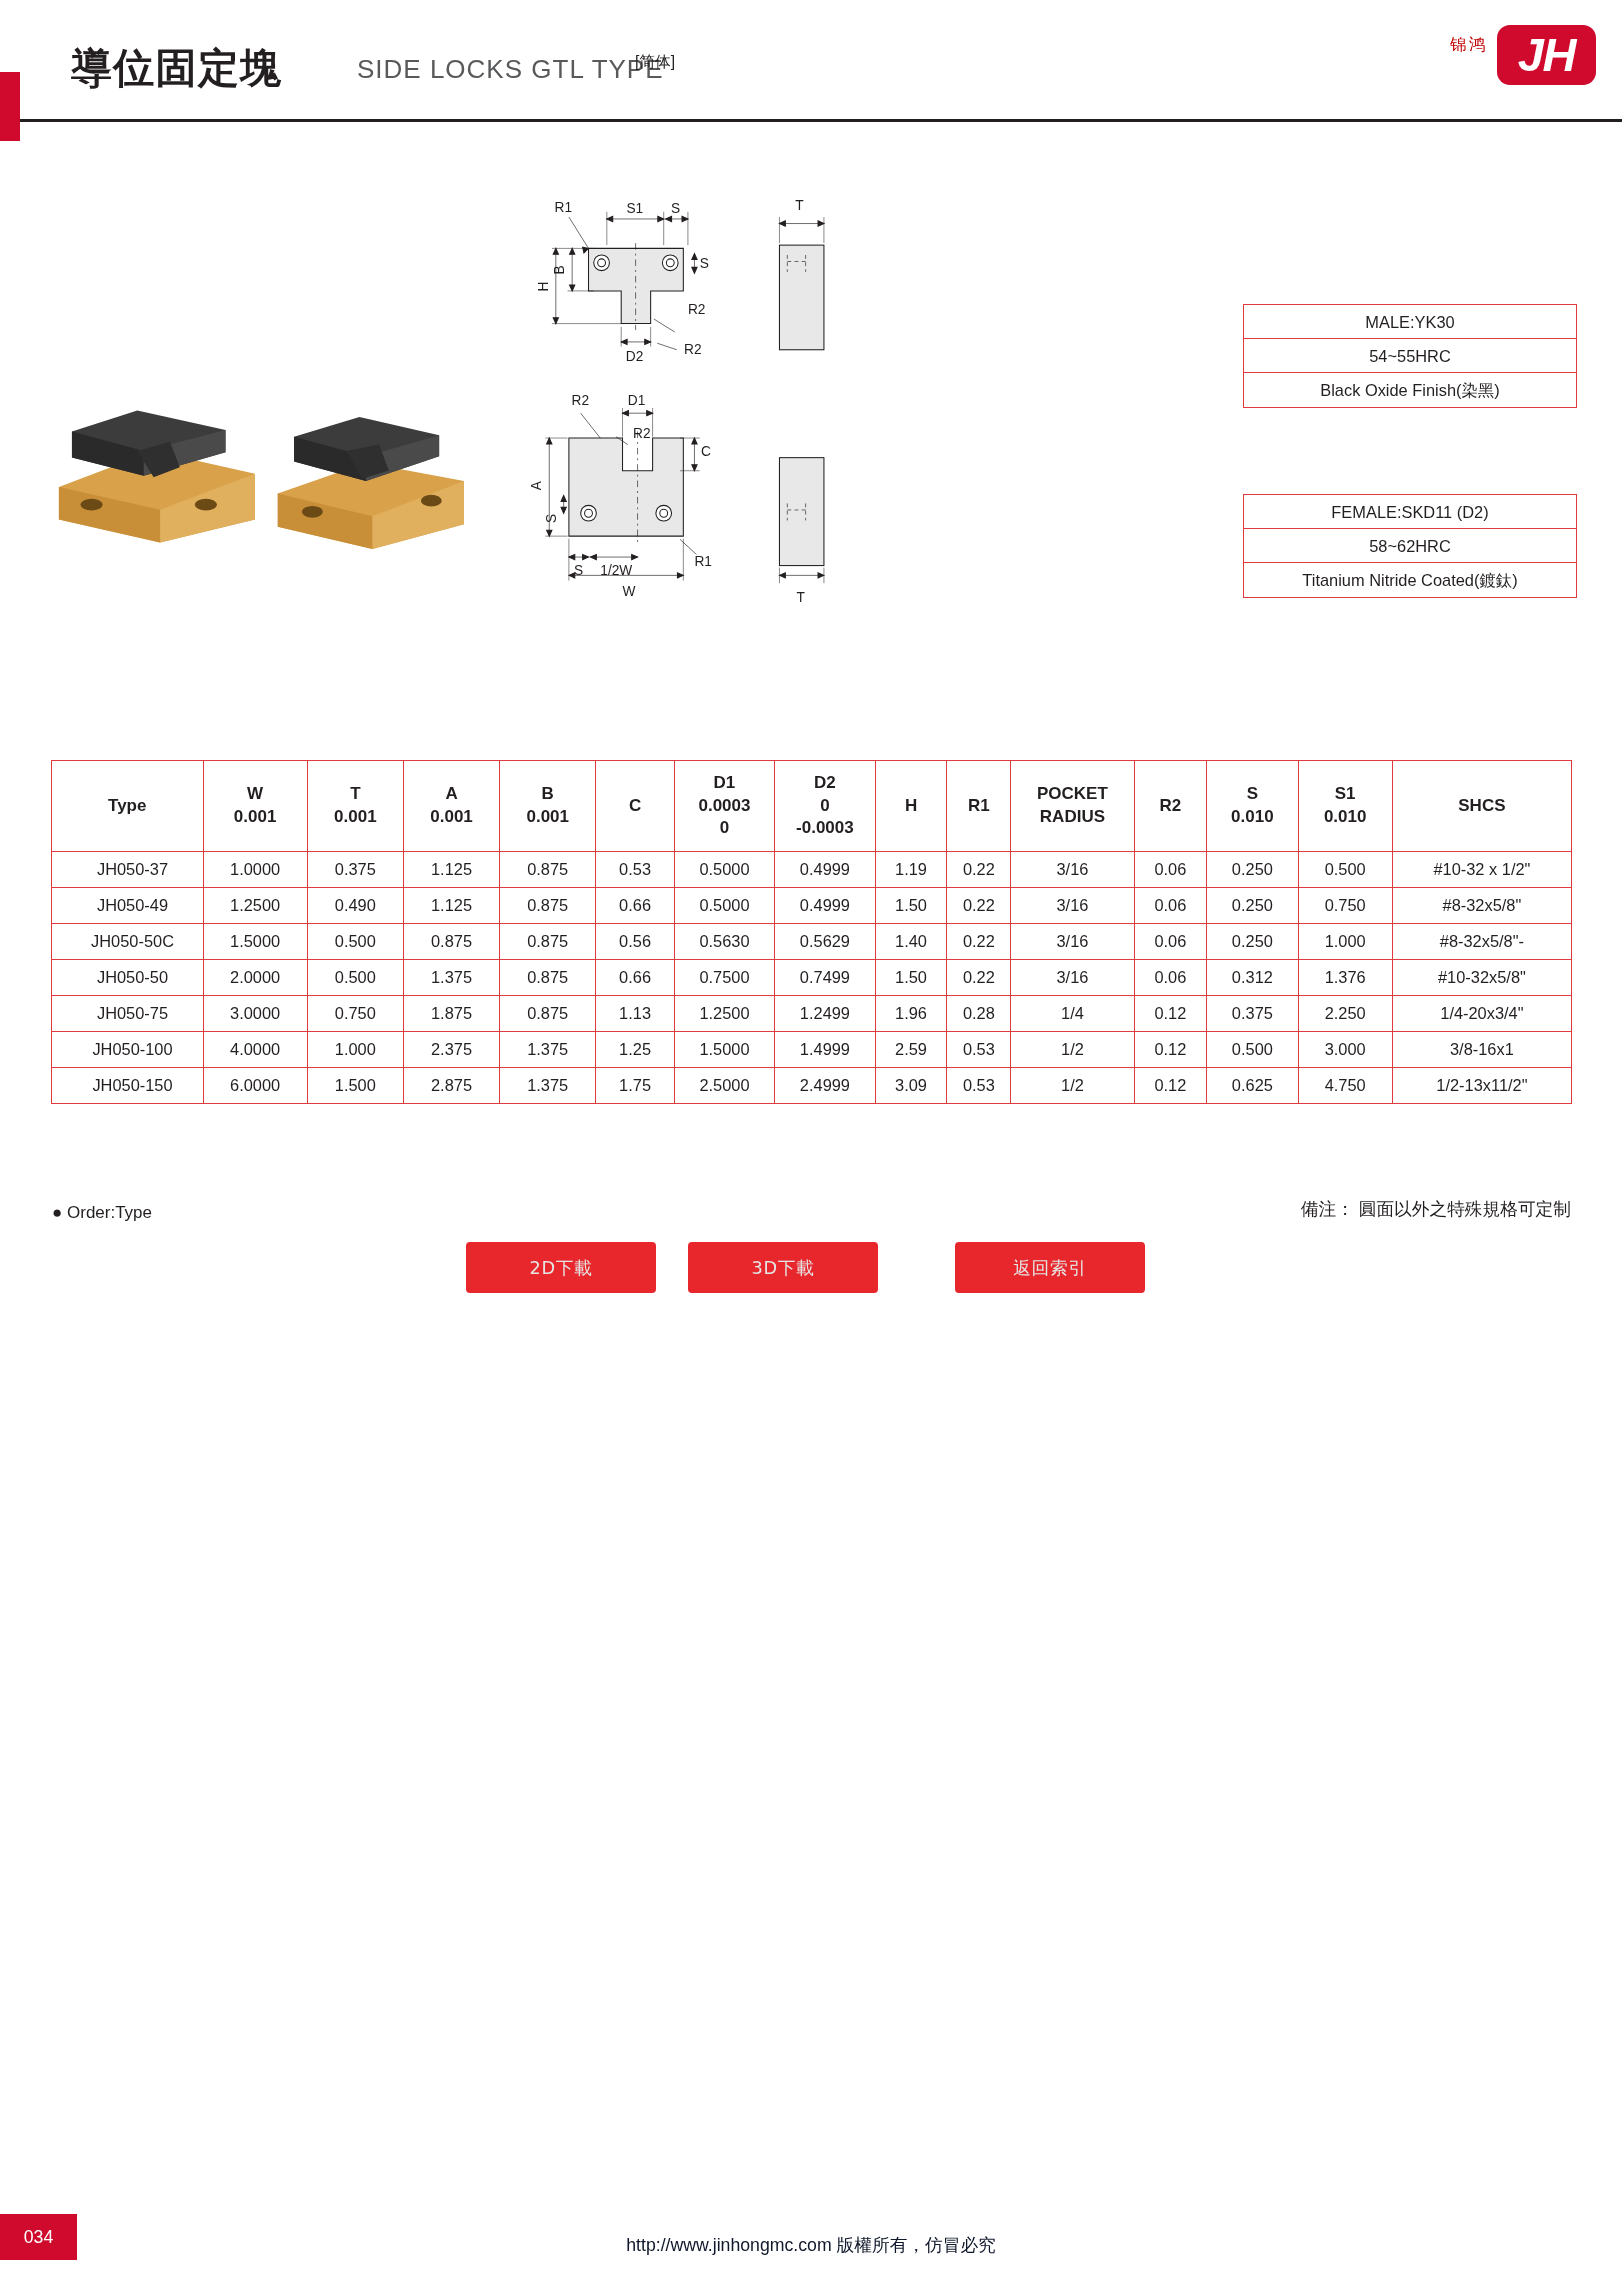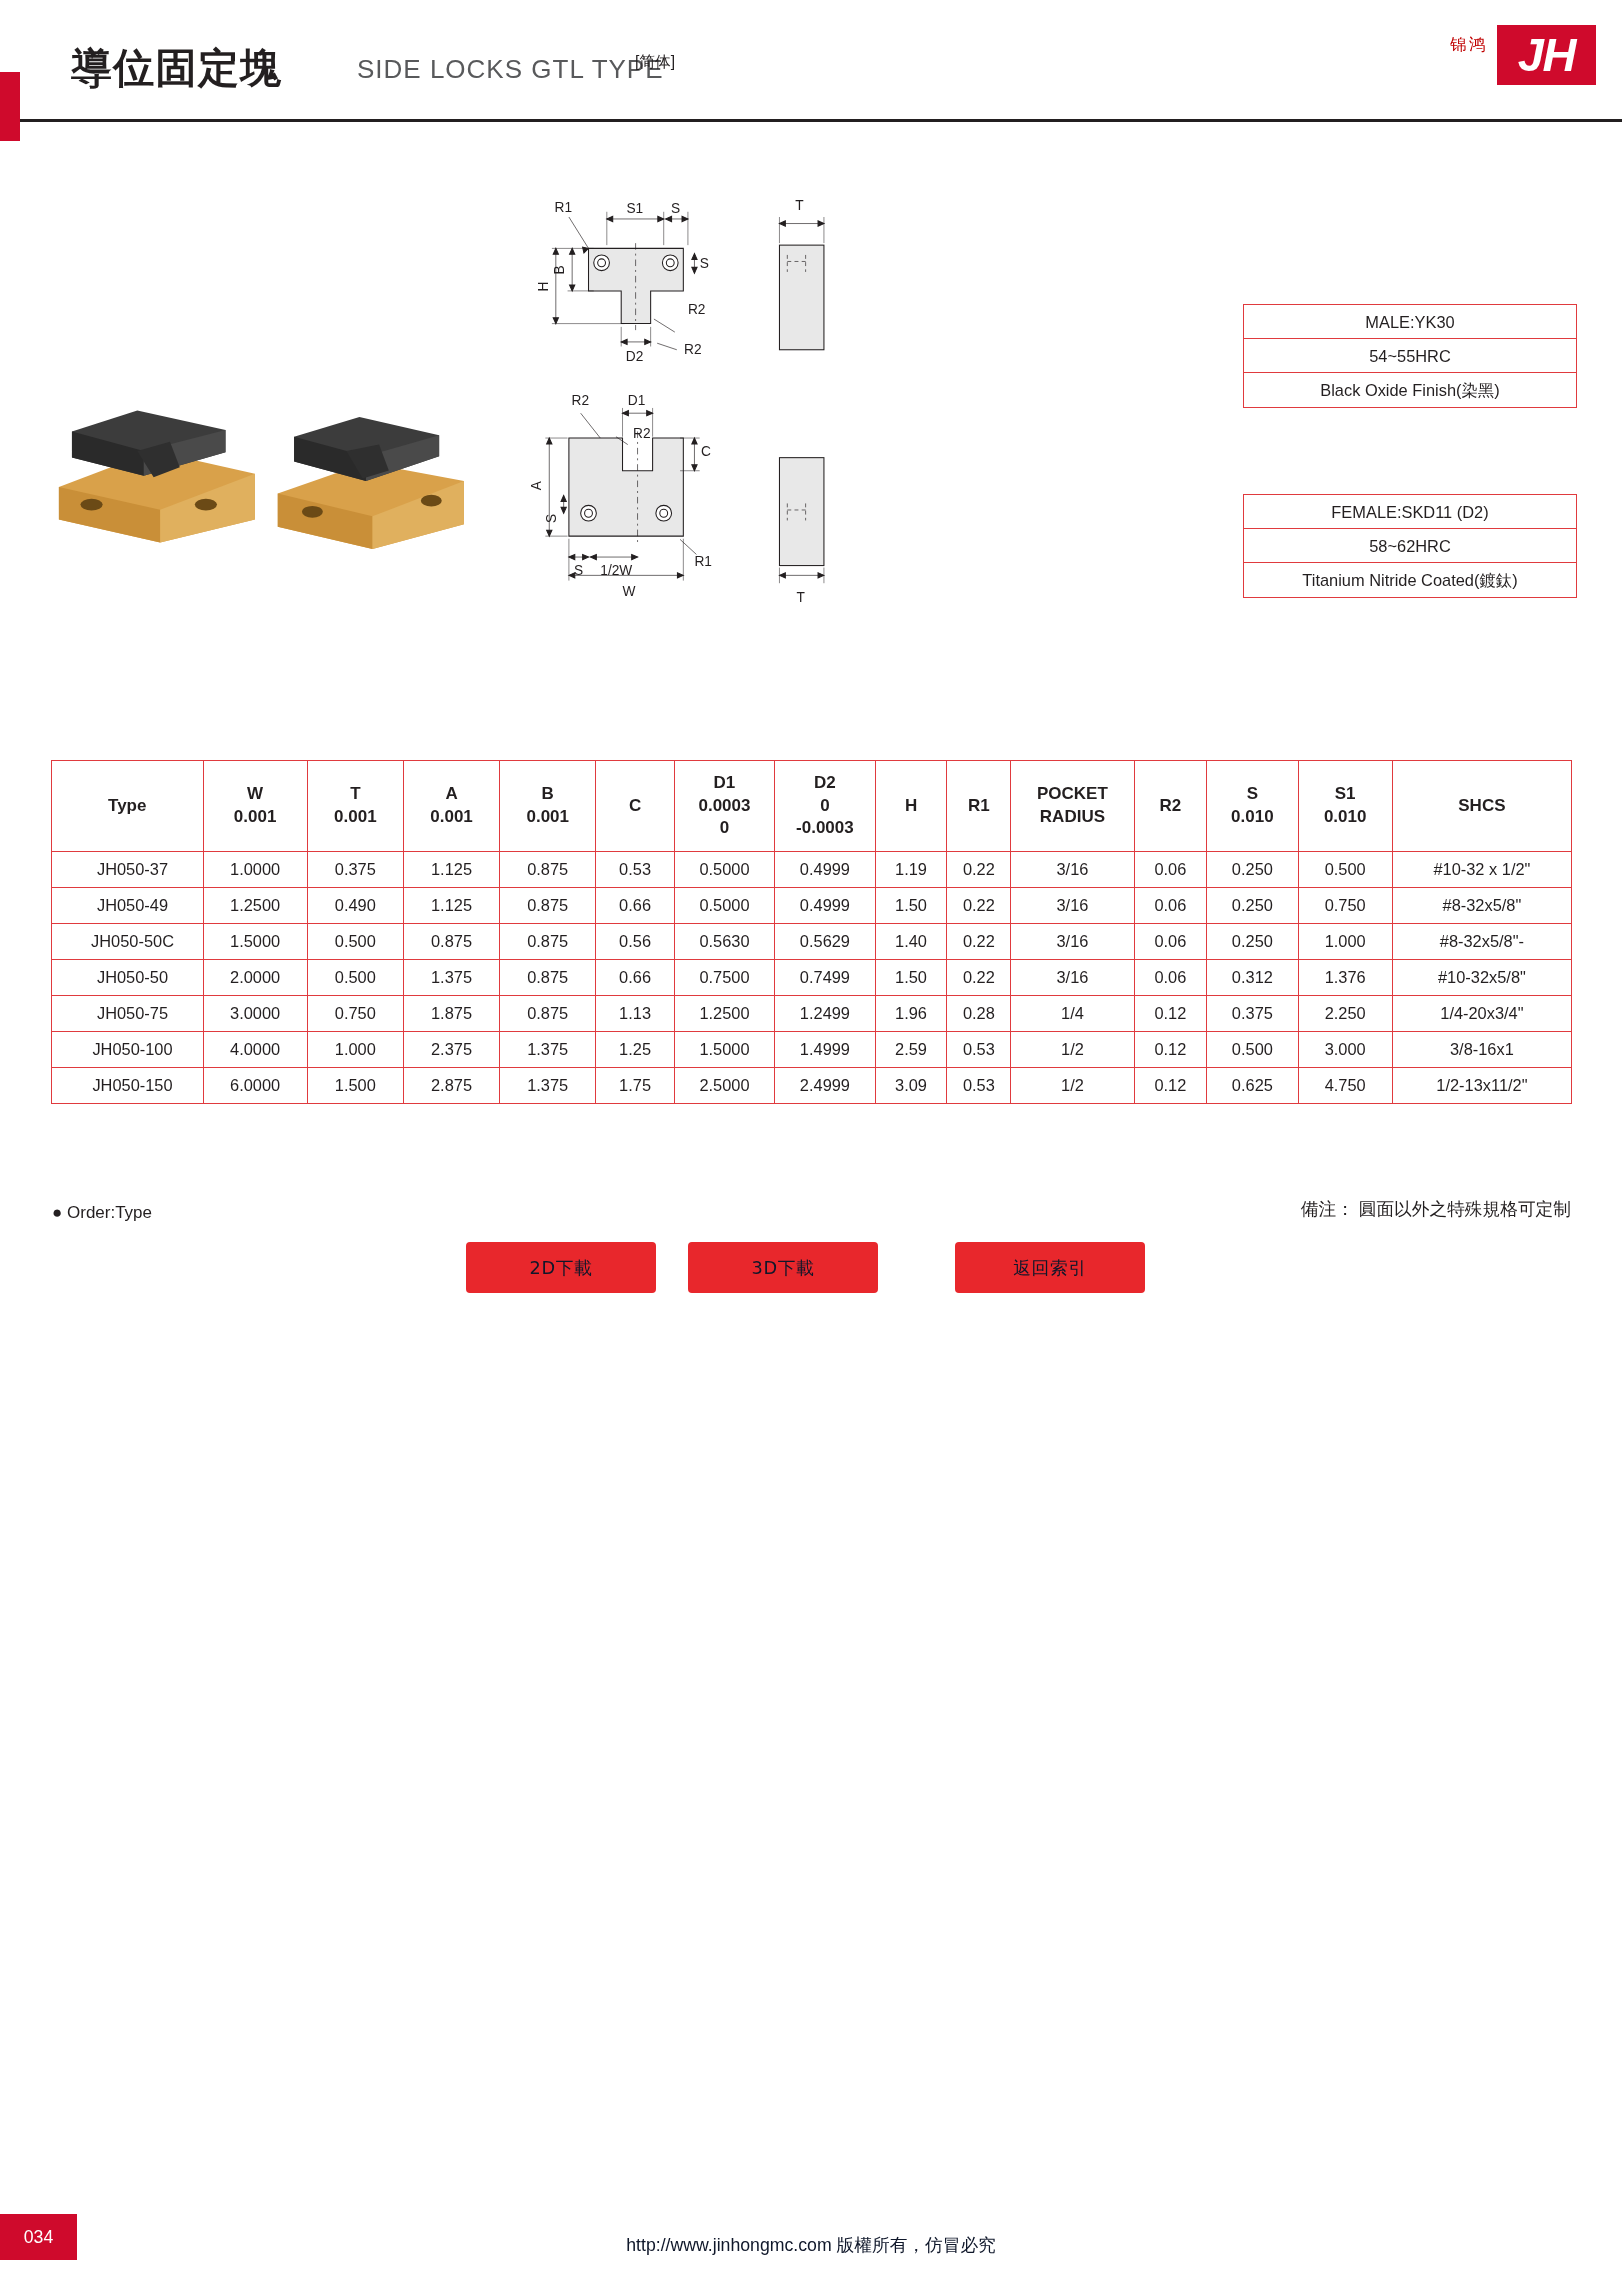--- a/index.html
+++ b/index.html
@@ -77,20 +77,21 @@
     height: 60px;
     background: #cf0a2c;
     color: #ffffff;
     font-size: 47px;
     font-weight: bold;
     font-style: italic;
     letter-spacing: -1.3px;
     text-align: center;
     line-height: 60px;
     font-family: "Liberation Sans", sans-serif;
+    border-radius: 13px;
   }
   .red-tab {
     position: absolute;
     left: 0;
     top: 72px;
     width: 19.6px;
     height: 69px;
     background: #cf0a2c;
   }
   
@@ -183,21 +184,21 @@
     font-size: 17.7px;
     color: #231f20;
     white-space: nowrap;
   }
   
   .btn {
     position: absolute;
     height: 51px;
     background: #e8272c;
     border-radius: 3.9px;
-    color: #0f172a;
+    color: #e5e5e5;
     font-size: 17.7px;
     line-height: 51px;
     text-align: center;
     letter-spacing: 0.7px;
     cursor: pointer;
     border: none;
     font-family: "DejaVu Sans", sans-serif;
   }
   .btn-2d { left: 466px; top: 1242px; width: 190px; }
   .btn-3d { left: 688px; top: 1242px; width: 190px; }

